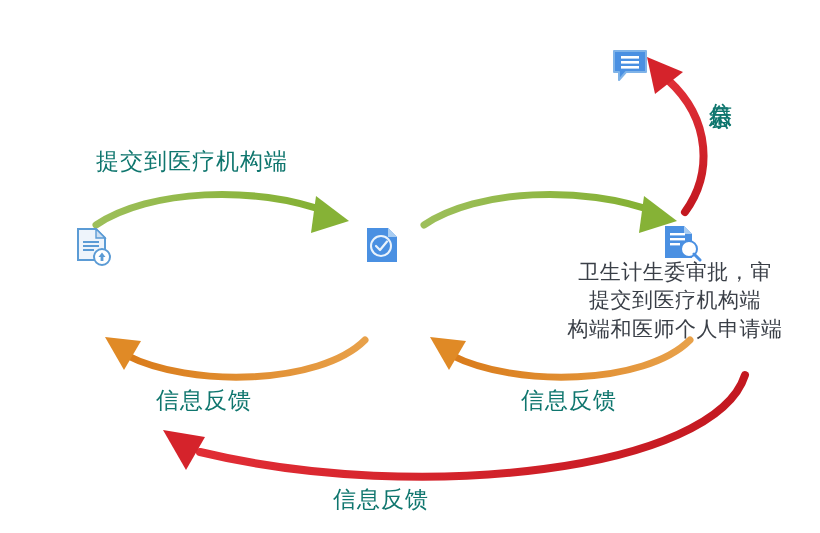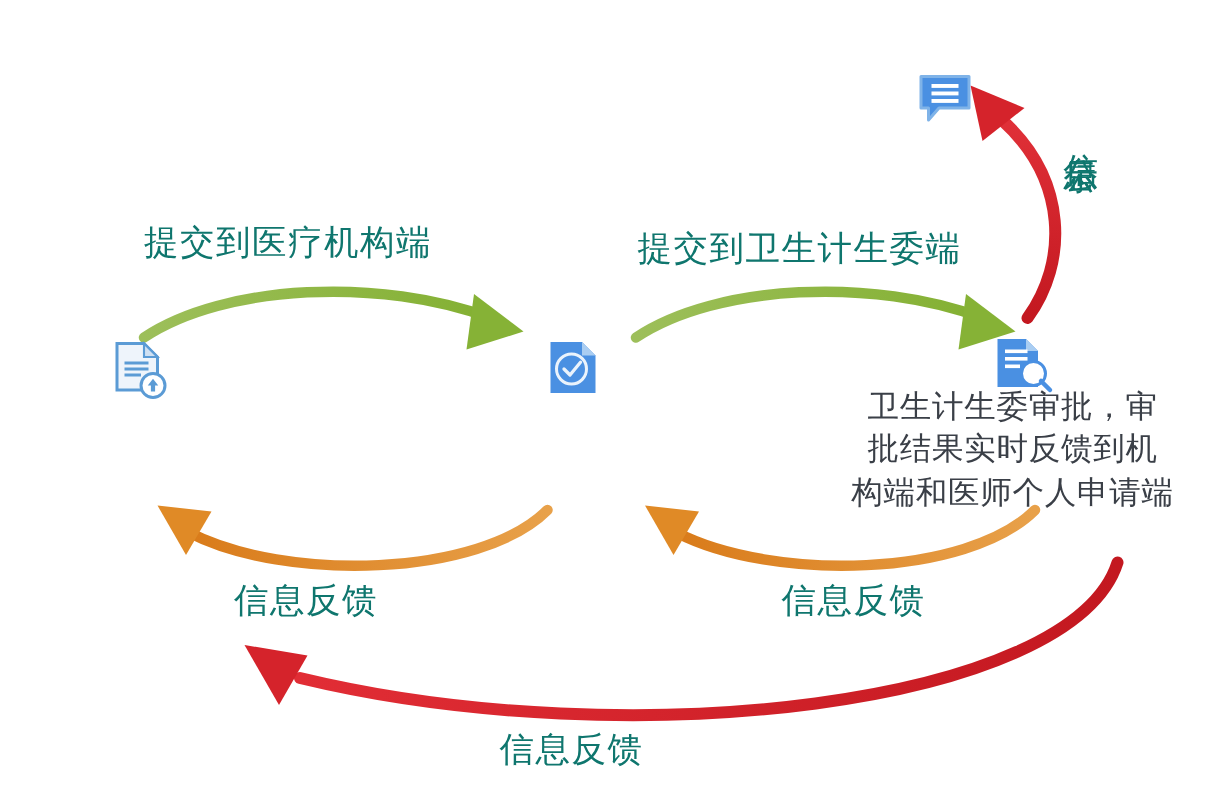--- a/index.html
+++ b/index.html
@@ -145,26 +145,25 @@
       <path d="M3,3 L35,3 L35,24 L15,24 L8,32 L8,24 L3,24 Z" fill="#4a90e2" stroke="#7fb3e8" stroke-width="2" stroke-linejoin="round"></path>
       <rect x="10" y="8" width="18" height="2.6" fill="#ffffff"></rect>
       <rect x="10" y="13" width="18" height="2.6" fill="#ffffff"></rect>
       <rect x="10" y="18" width="18" height="2.6" fill="#ffffff"></rect>
     </svg>
   </div>
 
 
 
   <div class="node-label" style="left:530px; top:258px; width:290px;">卫生计生委审批，审
-批结果实时反馈到机
+提交到医疗机构端
 构端和医师个人申请端</div>
 
   <div class="arrow-label" style="left:96px; top:146px;">提交到医疗机构端</div>
 
-  <div class="arrow-label" style="left:425px; top:150px;">提交到卫生计生委端</div>
 
   <div class="arrow-label vertical" style="left:706px; top:84px;">信息公示</div>
 
   <div class="arrow-label" style="left:156px; top:385px;">信息反馈</div>
 
   <div class="arrow-label" style="left:521px; top:385px;">信息反馈</div>
 
   <div class="arrow-label" style="left:333px; top:484px;">信息反馈</div>
 
 </div>

